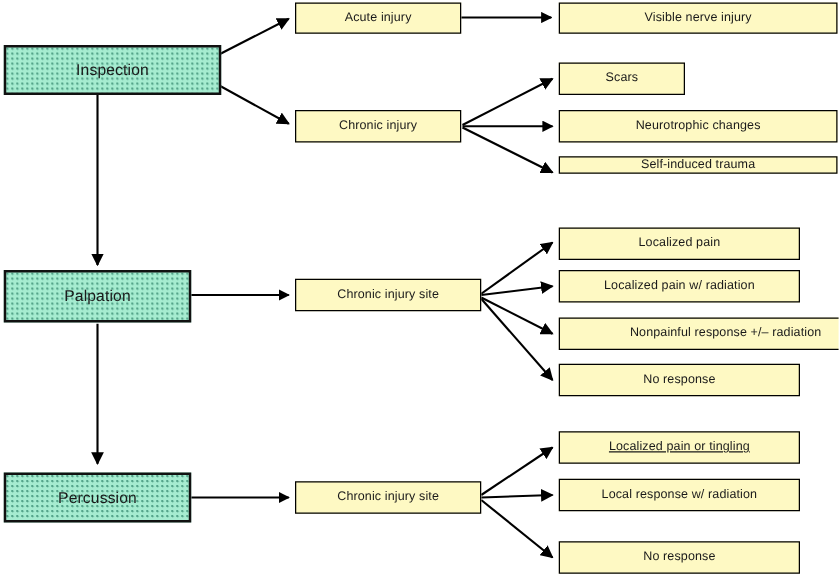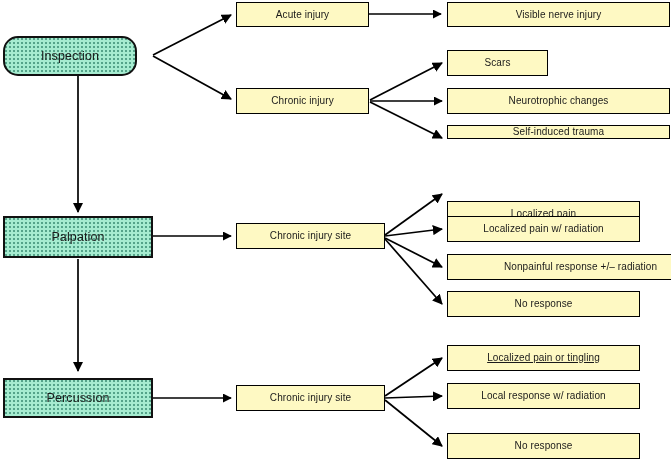--- a/index.html
+++ b/index.html
@@ -87,21 +87,21 @@
     <path d="M 385 238 L 442 267" stroke="#000000" stroke-width="1.7" fill="none" marker-end="url(#arrow)"></path>
     <path d="M 385 239 L 442 304" stroke="#000000" stroke-width="1.7" fill="none" marker-end="url(#arrow)"></path>
 
     <path d="M 153 398 L 231 398" stroke="#000000" stroke-width="1.5" fill="none" marker-end="url(#arrow)"></path>
 
     <path d="M 385 396 L 442 358" stroke="#000000" stroke-width="1.7" fill="none" marker-end="url(#arrow)"></path>
     <path d="M 385 398 L 442 396" stroke="#000000" stroke-width="1.7" fill="none" marker-end="url(#arrow)"></path>
     <path d="M 385 400 L 442 446" stroke="#000000" stroke-width="1.7" fill="none" marker-end="url(#arrow)"></path>
   </svg>
 
-  <div class="node stage" style="left:3px; top:36px; width:134px; height:40px;border-radius:15px;">
+  <div class="node stage" style="left:3px; top:36px; width:174px; height:40px;">
     <span class="node-label">Inspection</span>
   </div>
 
   <div class="node stage" style="left:3px; top:216px; width:150px; height:42px;">
     <span class="node-label">Palpation</span>
   </div>
 
   <div class="node stage" style="left:3px; top:378px; width:150px; height:40px;">
     <span class="node-label">Percussion</span>
   </div>
@@ -127,21 +127,21 @@
   </div>
 
   <div class="node" style="left:447px; top:125px; width:223px; height:14px;">
     <span class="node-label">Self-induced trauma</span>
   </div>
 
   <div class="node" style="left:236px; top:223px; width:149px; height:26px;">
     <span class="node-label">Chronic injury site</span>
   </div>
 
-  <div class="node" style="left:447px; top:182px; width:193px; height:26px;margin-top:19px;">
+  <div class="node" style="left:447px; top:182px; width:193px; height:26px;">
     <span class="node-label">Localized pain</span>
   </div>
 
   <div class="node" style="left:447px; top:216px; width:193px; height:26px;">
     <span class="node-label">Localized pain w/ radiation</span>
   </div>
 
   <div class="node" style="left:447px; top:254px; width:267px; height:26px;text-align:right;">
     <span class="node-label">Nonpainful response +/– radiation</span>
   </div>

